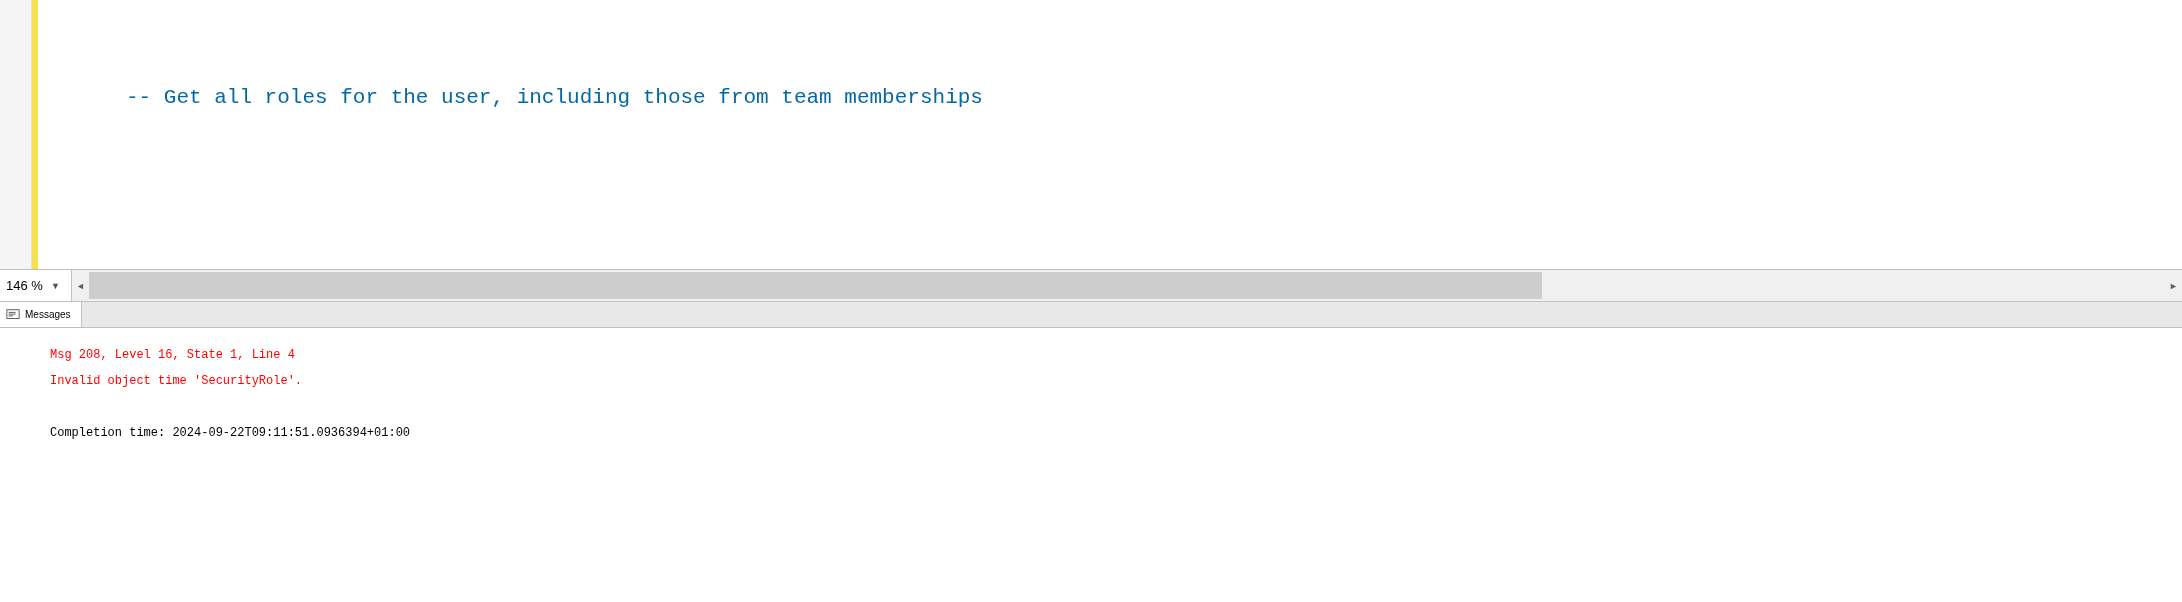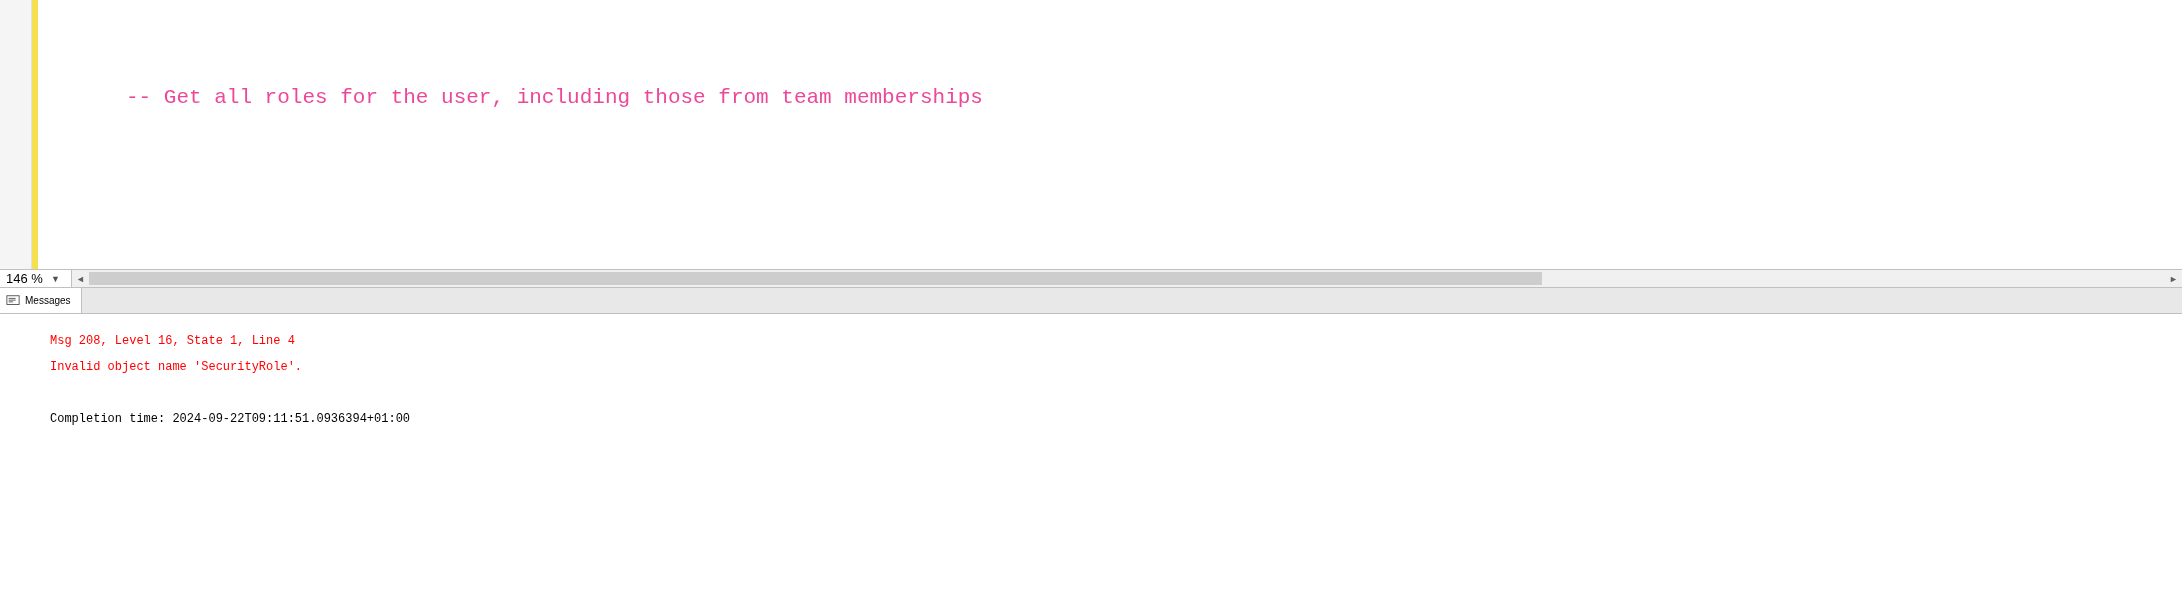--- a/index.html
+++ b/index.html
@@ -30,27 +30,27 @@
     }
     .code-area {
       flex: 1;
       padding: 8px 0 0 36px;
       line-height: 36px;
       white-space: pre;
       font-size: 21px;
       overflow: hidden;
     }
     .kw { color: #0000ff; }
-    .cm { color: #ec4899; }
+    .cm { color: #0369a1; }
     .op { color: #808080; }
     .id { color: #000000; }
     .status-row {
       display: flex;
       align-items: center;
-      height: 18px;
+      height: 32px;
       border-bottom: 1px solid #c0c0c0;
       background: #ffffff;
       font-family: 'Segoe UI', Arial, sans-serif;
       font-size: 13px;
     }
     .zoom-box {
       display: flex;
       align-items: center;
       width: 72px;
       height: 100%;
@@ -164,16 +164,16 @@
       <line x1="3" y1="5" x2="11" y2="5" stroke="#4a4a4a" stroke-width="1"></line>
       <line x1="3" y1="7" x2="11" y2="7" stroke="#4a4a4a" stroke-width="1"></line>
       <line x1="3" y1="9" x2="8" y2="9" stroke="#4a4a4a" stroke-width="1"></line>
     </svg>
     <span>Messages</span>
   </div>
 </div>
 
 <div class="messages-pane">
   <div class="err">Msg 208, Level 16, State 1, Line 4</div>
-  <div class="err">Invalid object name 'SecurityRole'.</div>
+  <div class="err">Invalid object time 'SecurityRole'.</div>
   <div>&nbsp;</div>
   <div class="info">Completion time: 2024-09-22T09:11:51.0936394+01:00</div>
 </div>
 
 </body></html>

